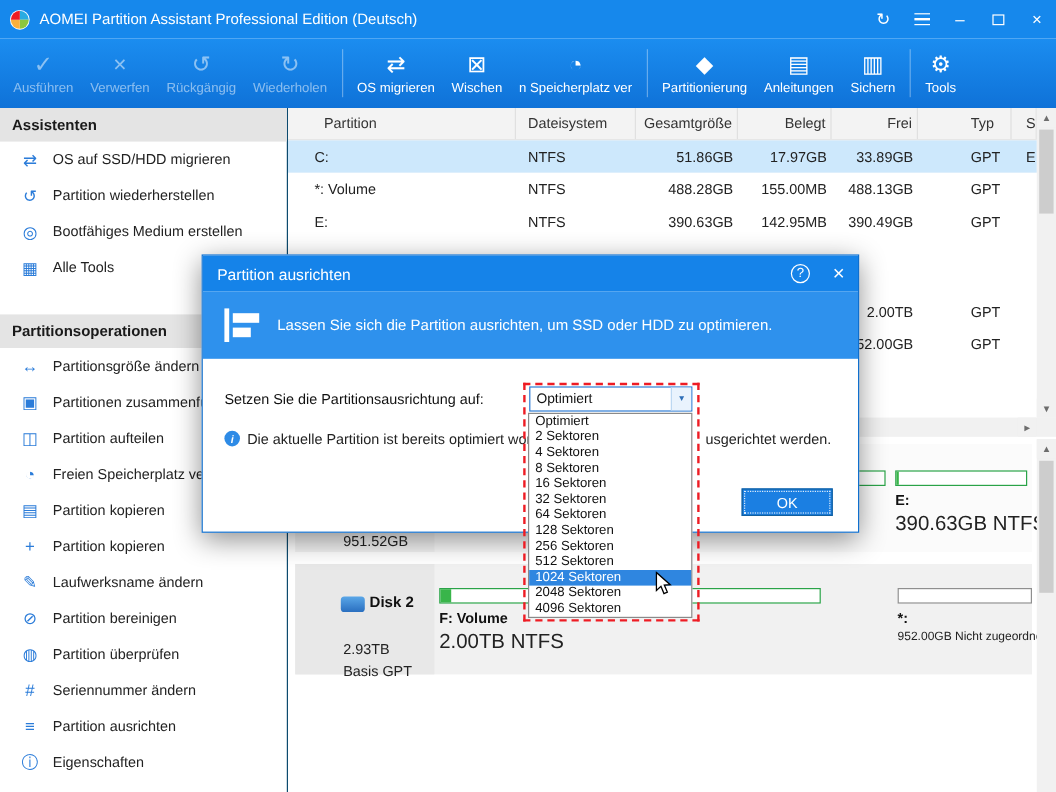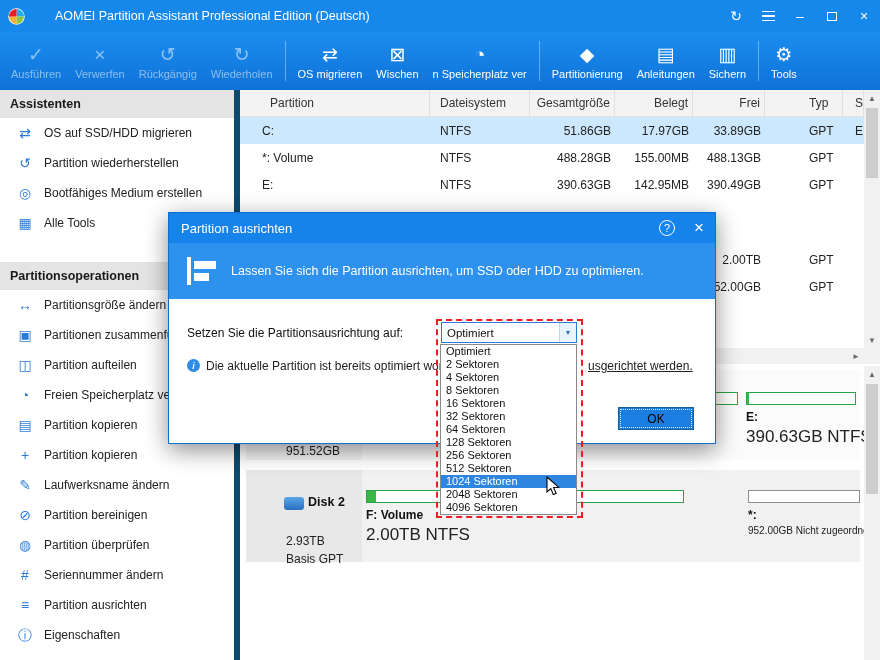--- a/index.html
+++ b/index.html
@@ -1,39 +1,39 @@
 <!DOCTYPE html>
 <html><head>
 <meta charset="utf-8">
 <style>
   * { margin:0; padding:0; box-sizing:border-box; }
   html,body { width:880px; height:660px; }
   body { font-family:"Liberation Sans", sans-serif; overflow:hidden; background:#fff; }
   #root { position:absolute; left:0; top:0; width:880px; height:660px; overflow:hidden; }
 
   
-  .titlebar { position:absolute; left:0; top:0; width:880px; height:32px; background:#1688ec; display:flex; align-items:center; color:#fff; z-index:10;gap:22px; }
+  .titlebar { position:absolute; left:0; top:0; width:880px; height:32px; background:#1688ec; display:flex; align-items:center; color:#fff; z-index:10; }
   .logo { width:17px; height:17px; margin:0 8px 0 8px; }
   .titlebar .title { font-size:12.5px; }
   .win-controls { margin-left:auto; display:flex; align-items:center; }
   .win-btn { width:32px; height:32px; display:flex; align-items:center; justify-content:center; color:#fff; font-size:14px; cursor:default; }
   .menu-icon { display:flex; flex-direction:column; gap:3px; }
   .menu-icon i { display:block; width:13px; height:1.5px; background:#fff; }
   .max-box { width:10px; height:9px; border:1.4px solid #fff; display:block; }
 
   
   .toolbar { position:absolute; left:0; top:32px; width:880px; height:58px; background:linear-gradient(180deg,#1b8df0,#0f72d8); display:flex; align-items:center; padding:0 4px; z-index:10; }
   .tb-item { display:flex; flex-direction:column; align-items:center; justify-content:center; color:#fff; padding:0 7px; height:54px; }
   .tb-icon { font-size:19px; line-height:23px; height:23px; }
   .tb-label { font-size:11px; margin-top:2px; white-space:nowrap; }
   .tb-item.disabled { opacity:.5; }
   .tb-sep { width:1px; height:40px; background:rgba(255,255,255,.35); margin:0 5px; }
 
   
-  .sidebar { position:absolute; left:0; top:90px; width:240px; height:570px; background:#fff; border-right:6px solid #0c4a6e; z-index:5; }
+  .sidebar { position:absolute; left:0; top:90px; width:240px; height:570px; background:#fff; border-right:1px solid #0c4a6e; z-index:5; }
   .sb-header { height:28px; background:#e4e4e4; font-weight:bold; font-size:12.5px; color:#1a1a1a; line-height:28px; padding-left:10px; }
   .sb-h2 { margin-top:24px; }
   .sb-item { height:30px; display:flex; align-items:center; font-size:12px; color:#222; padding-left:16px; }
   .sb-glyph { width:18px; height:18px; color:#2b7cd9; font-size:14px; margin-right:10px; text-align:center; line-height:18px; flex:none; }
 
   
   .main { position:absolute; left:240px; top:90px; width:624px; height:570px; background:#fff; z-index:5; }
   .t-head { position:absolute; left:0; top:0; width:624px; height:27px; background:#f3f3f3; border-bottom:1px solid #e3e3e3; display:flex; font-size:12px; color:#333; }
   .t-head .col { border-right:1px solid #e0e0e0; }
   .t-row { position:absolute; left:0; width:624px; height:27px; display:flex; font-size:12px; color:#222; background:#fff; }
@@ -80,22 +80,22 @@
   .banner-icon .bi-v  { position:absolute; left:2px; top:3px;  width:4px;  height:28px; background:#fff; }
   .banner-icon .bi-b1 { position:absolute; left:9px; top:7px;  width:22px; height:8px;  background:#fff; }
   .banner-icon .bi-b2 { position:absolute; left:9px; top:19px; width:15px; height:8px;  background:#fff; }
   .dlg-body { position:relative; height:144px; }
   .dlg-label { position:absolute; left:18px; top:27px; font-size:12px; color:#111; }
   .combo { position:absolute; left:272px; top:23px; width:136px; height:21px; border:1px solid #2d7cd4; background:#fff; display:flex; align-items:center; font-size:11.5px; color:#111; }
   .combo .val { padding-left:5px; flex:1; }
   .combo .arrow { width:17px; height:100%; background:#e9f3fd; border-left:1px solid #bcd8f2; color:#2d6fb8; font-size:7px; display:flex; align-items:center; justify-content:center; }
   .dlg-info-icon { position:absolute; left:18px; top:60px; width:13px; height:13px; border-radius:50%; background:#2e8be6; color:#fff; font-size:9px; font-style:italic; font-weight:bold; display:flex; align-items:center; justify-content:center; }
   .dlg-info-left  { position:absolute; left:37px;  top:60px; font-size:12px; color:#222; white-space:nowrap; }
-  .dlg-info-right { position:absolute; left:419px; top:60px; font-size:12px; color:#222; white-space:nowrap;text-decoration:underline; }
-  .ok-btn { position:absolute; left:449px; top:108px; width:76px; height:23px; background:#1b7fe2; border:1px solid #135f9e; color:#000000; font-size:12px; display:flex; align-items:center; justify-content:center; outline:1px dotted rgba(255,255,255,.85); outline-offset:-3px; }
+  .dlg-info-right { position:absolute; left:419px; top:60px; font-size:12px; color:#222; white-space:nowrap; }
+  .ok-btn { position:absolute; left:449px; top:108px; width:76px; height:23px; background:#1b7fe2; border:1px solid #135f9e; color:#ffffff; font-size:12px; display:flex; align-items:center; justify-content:center; outline:1px dotted rgba(255,255,255,.85); outline-offset:-3px; }
 
   
   .dd-list { position:absolute; left:440px; top:344px; width:137px; background:#fff; border:1px solid #8a8a8a; z-index:600; }
   .dd-item { height:13px; line-height:13px; font-size:11px; padding-left:5px; color:#111; white-space:nowrap; }
   .dd-item.selected { background:#2f86e0; color:#fff; }
   .red-box { position:absolute; left:436px; top:319px; width:147px; height:199px; border:2px dashed #ee1c24; z-index:650; pointer-events:none; }
   .cursor { position:absolute; left:546px; top:476px; z-index:700; pointer-events:none; }
 </style>
 </head>
 <body>

